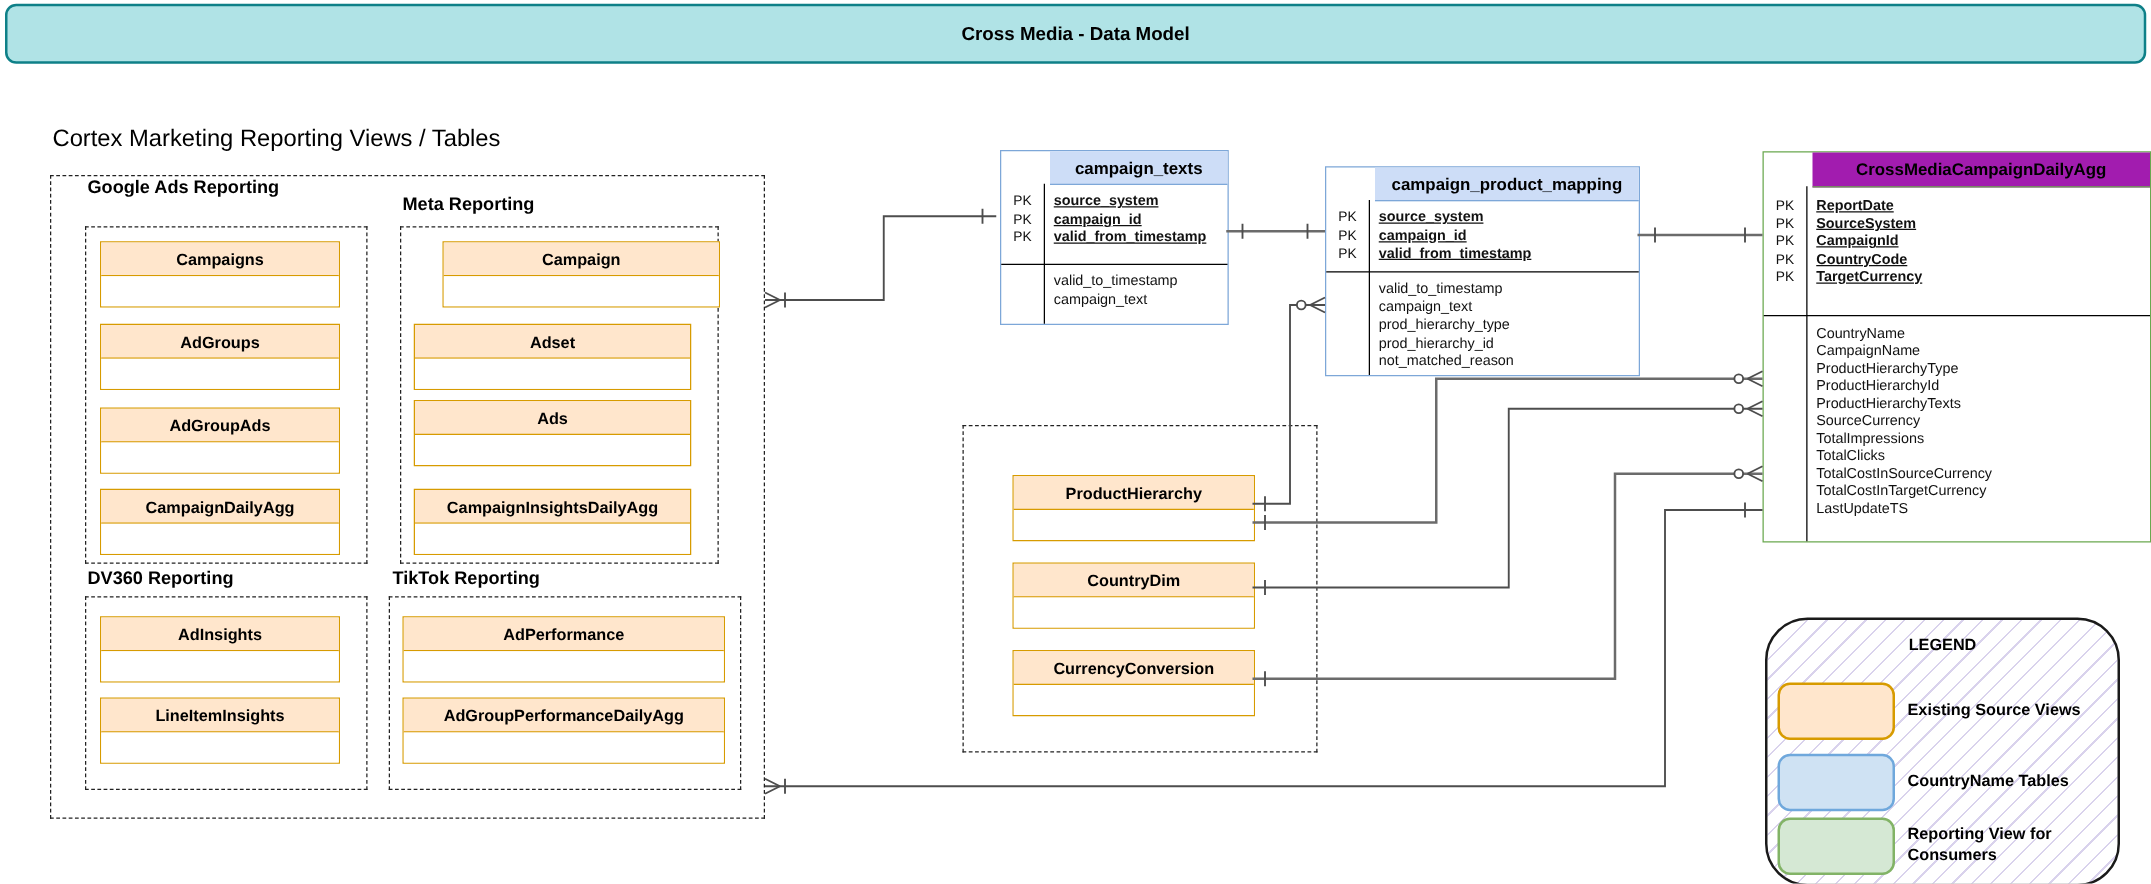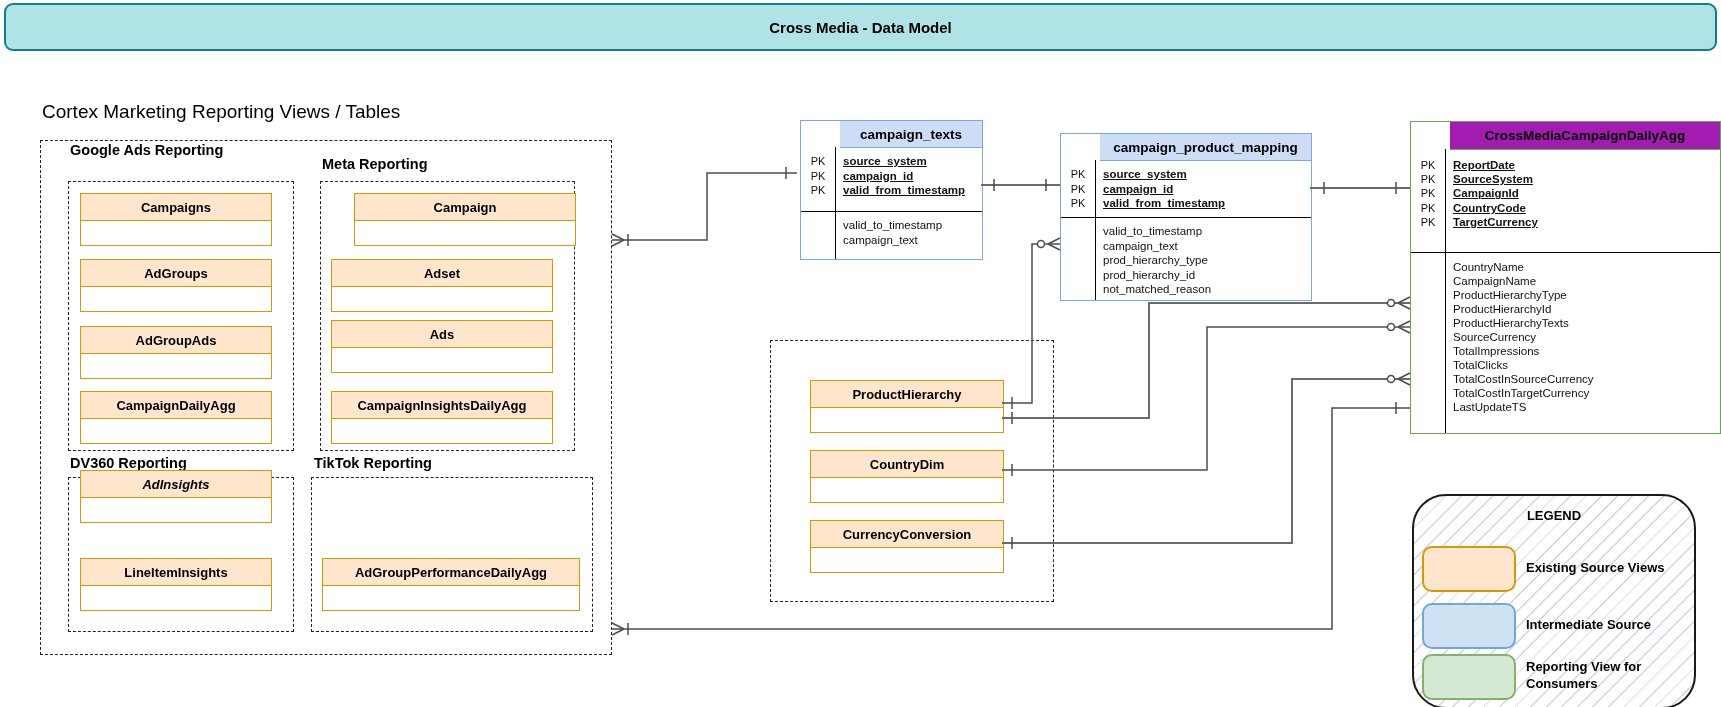--- a/index.html
+++ b/index.html
@@ -108,31 +108,35 @@
     <div class="e-head">Ads</div>
     <div class="e-body"></div>
   </div>
   <div class="entity" style="left:331px;top:391px;width:220px;">
     <div class="e-head">CampaignInsightsDailyAgg</div>
     <div class="e-body"></div>
   </div>
 
   <div class="group-label" style="left:70px;top:455px;">DV360 Reporting</div>
   <div class="dashed" style="left:68px;top:477px;width:224px;height:153px;"></div>
-  <div class="entity" style="left:80px;top:470px;width:190px;font-style:italic;">
+  <div class="entity" style="left:80px;top:493px;width:190px;">
     <div class="e-head">AdInsights</div>
     <div class="e-body"></div>
   </div>
   <div class="entity" style="left:80px;top:558px;width:190px;">
     <div class="e-head">LineItemInsights</div>
     <div class="e-body"></div>
   </div>
 
   <div class="group-label" style="left:314px;top:455px;">TikTok Reporting</div>
   <div class="dashed" style="left:311px;top:477px;width:280px;height:153px;"></div>
+  <div class="entity" style="left:322px;top:493px;width:256px;">
+    <div class="e-head">AdPerformance</div>
+    <div class="e-body"></div>
+  </div>
   <div class="entity" style="left:322px;top:558px;width:256px;">
     <div class="e-head">AdGroupPerformanceDailyAgg</div>
     <div class="e-body"></div>
   </div>
 
   <div class="dashed" style="left:770px;top:340px;width:282px;height:260px;"></div>
   <div class="entity" style="left:810px;top:380px;width:192px;">
     <div class="e-head">ProductHierarchy</div>
     <div class="e-body"></div>
   </div>
@@ -286,21 +290,21 @@
           <span class="c-f">LastUpdateTS</span>
         </div>
     </div>
   </div>
 
   <div class="legend">
     <div class="legend-title">LEGEND</div>
     <div class="swatch sw-orange" style="left:8px;top:50px;"></div>
     <div class="legend-label" style="top:63px;">Existing Source Views</div>
     <div class="swatch sw-blue" style="left:8px;top:107px;"></div>
-    <div class="legend-label" style="top:120px;">Intermediate Source</div>
+    <div class="legend-label" style="top:120px;">CountryName Tables</div>
     <div class="swatch sw-green" style="left:8px;top:158px;"></div>
     <div class="legend-label" style="top:162px;">Reporting View for Consumers</div>
   </div>
 
   <svg class="edges" viewBox="0 0 1721 707">
     <g fill="none" stroke="#4d4d4d" stroke-width="1.5">
 
       <polyline points="612,240 707,240 707,173 797,173"></polyline>
       <path d="M624,240 L612,234 M624,240 L612,246"></path>
       <line x1="628" y1="234" x2="628" y2="246"></line>

